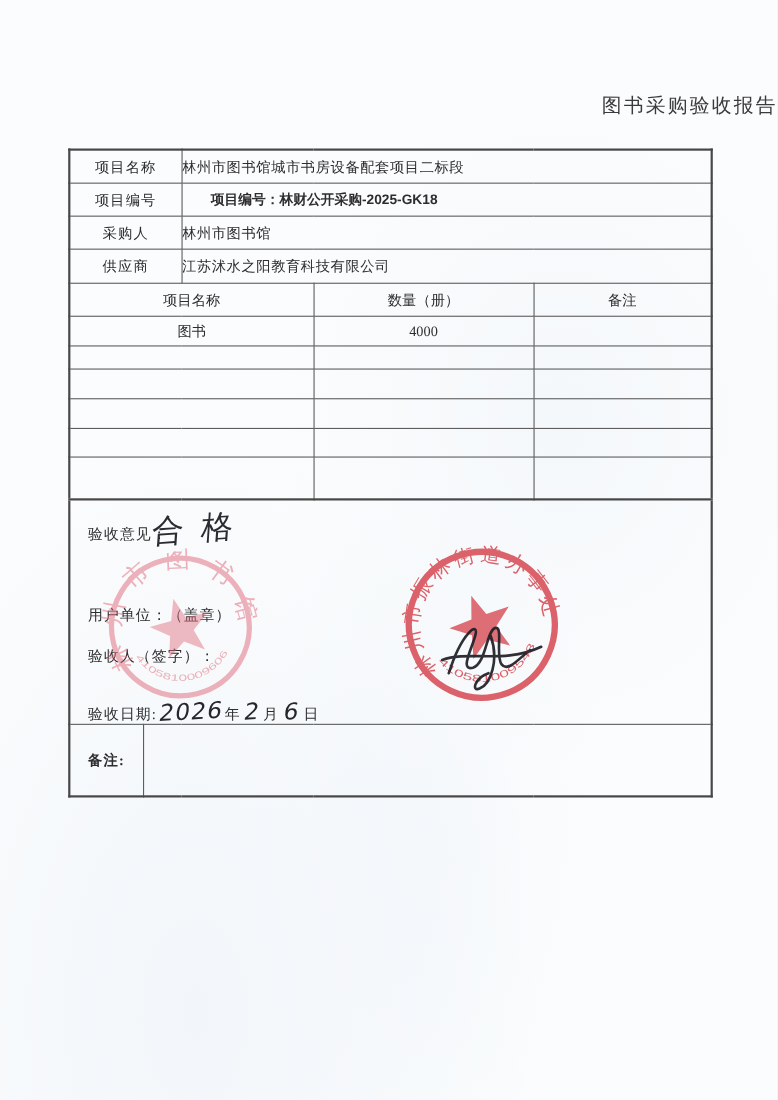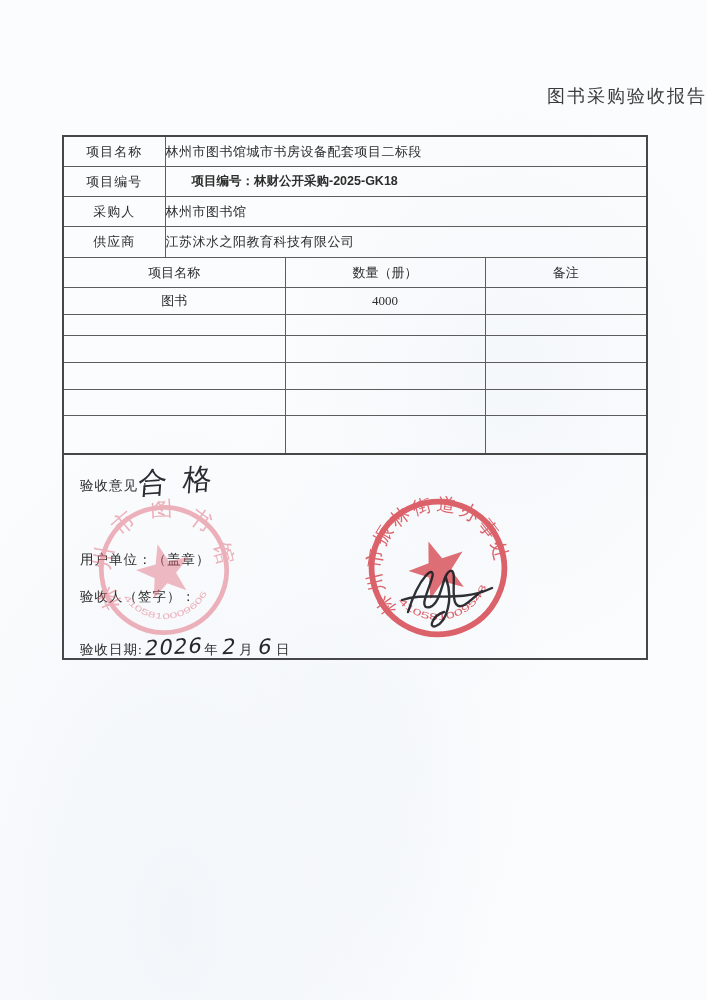--- a/index.html
+++ b/index.html
@@ -141,20 +141,24 @@
                 <span>年</span>
                 <span class="hw-num hw-mon">2</span>
                 <span>月</span>
                 <span class="hw-num hw-day">6</span>
                 <span>日</span>
           </div>
         </div>
       </td>
     </tr>
 
+    <tr class="rem">
+      <td class="remlab">备注:</td>
+      <td colspan="4"></td>
+    </tr>
   </tbody>
     </table>
 
   <div class="stamp stamp-library">
     <svg viewBox="0 0 200 200">
       <defs>
         <path id="l-top" d="M 27.5,133.8 A 80,80 0 1 1 172.5,133.8" fill="none"></path>
         <path id="l-bot" d="M 32.3,124.6 A 72,72 0 0 0 167.7,124.6" fill="none"></path>
       </defs>
       <circle cx="100" cy="100" r="92" fill="none" stroke="currentColor" stroke-width="7"></circle>

